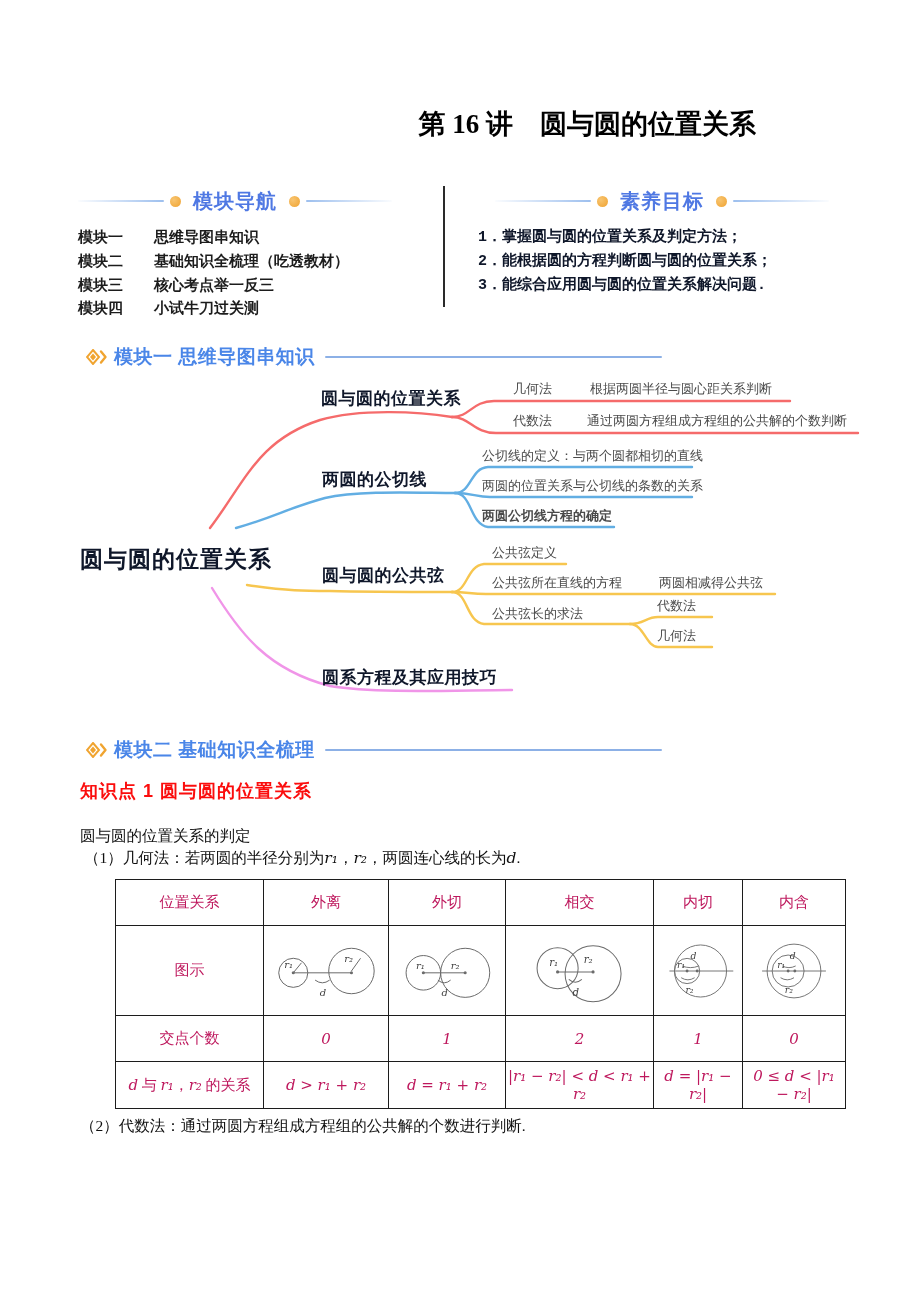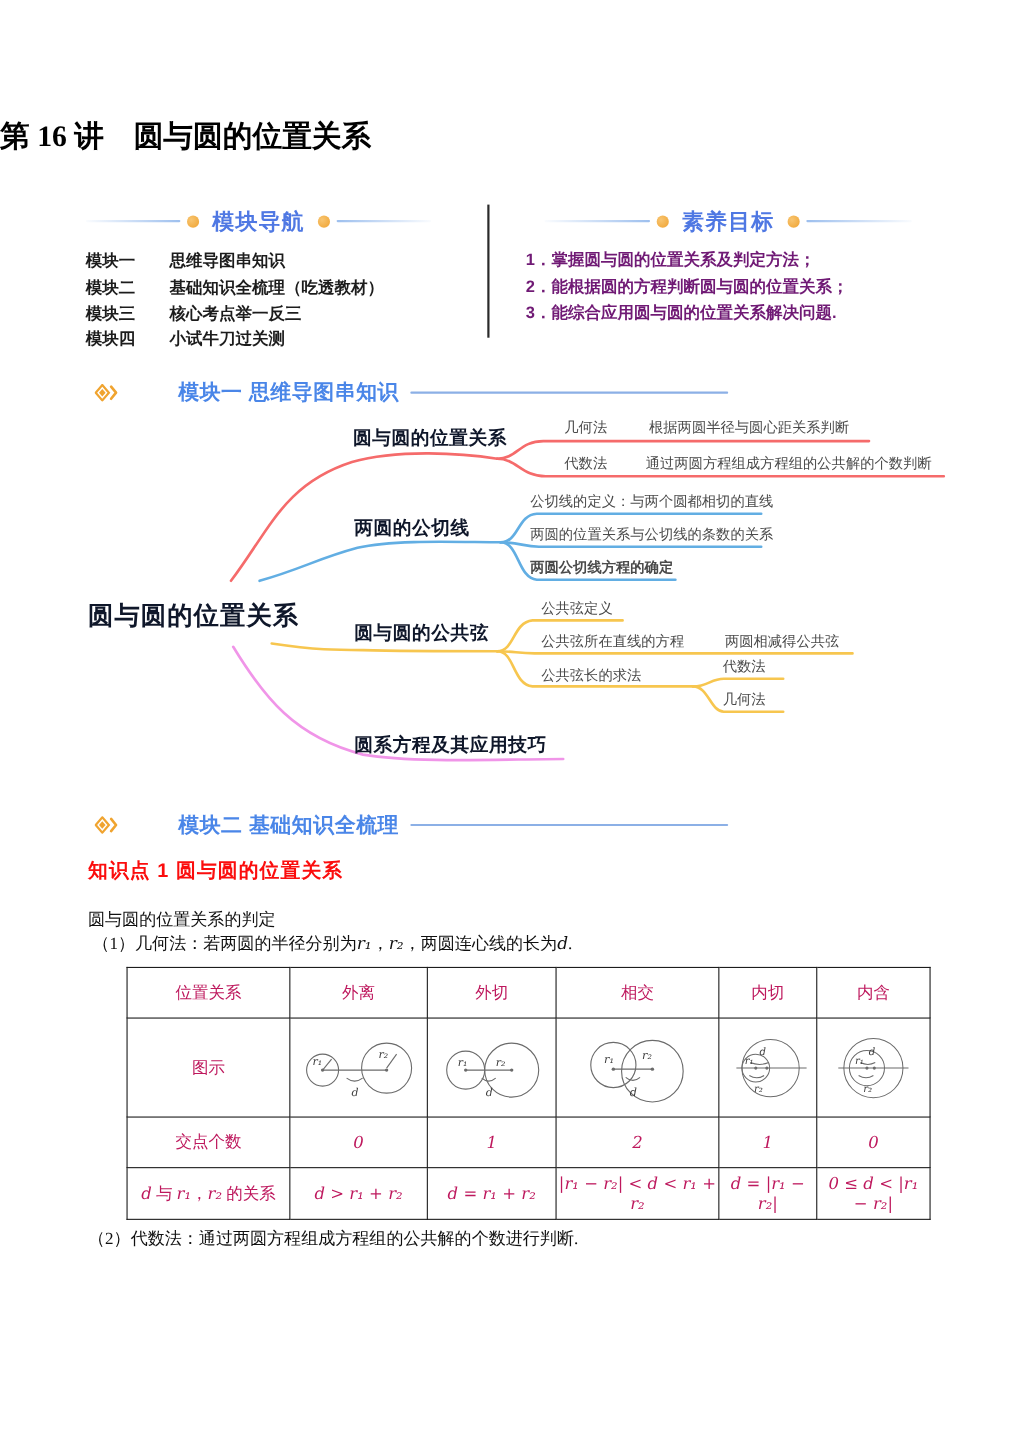--- a/index.html
+++ b/index.html
@@ -8,21 +8,21 @@
   #page {
     position: relative;
     width: 920px; height: 1302px;
     background: #ffffff;
     overflow: hidden;
   }
 
   
   .doc-title {
     position: absolute; left: 0; top: 106px; width: 756px;
-    text-align: left;
+    text-align: right;
     font-family: "Liberation Serif", "DejaVu Serif", serif;
     font-size: 27px; font-weight: bold; color: #000;
   }
 
   
   .nav-col { position: absolute; left: 78px; top: 188px; width: 314px; }
   .goals-col { position: absolute; left: 462px; top: 188px; width: 400px; text-align: center; }
 
   .badge-row { display: flex; align-items: center; justify-content: center; height: 26px; }
   .badge-line { height: 2px; border-radius: 1px; }
@@ -37,28 +37,28 @@
     font-size: 20px; font-weight: bold; color: #4f78e3;
     letter-spacing: 1px; margin: 0 6px; white-space: nowrap;
   }
 
   .nav-list { margin-top: 12px; }
   .nav-row { display: flex; height: 23.7px; align-items: center; font-size: 15px; color: #1c1c1c; font-weight: 600; }
   .nav-term { width: 76px; flex: 0 0 auto; }
   .nav-desc { white-space: nowrap; }
 
   .goal-list { margin-top: 10px; padding-left: 16px; }
-  .goal-row { height: 24.3px; display: flex; align-items: center; font-size: 15px; color: #701a75; font-weight: 600; white-space: nowrap; }
+  .goal-row { height: 24.3px; display: flex; align-items: center; font-size: 15px; color: #0f172a; font-weight: 600; white-space: nowrap; font-family: Liberation Mono, monospace; }
 
   .v-divider { position: absolute; left: 443px; top: 186px; width: 2px; height: 121px; background: #2a2a2a; }
 
   
   .sec-header { position: absolute; left: 86px; width: 576px; display: flex; align-items: center; }
   .sec-header .sec-icon { flex: 0 0 auto; margin-right: 6px; display: block; }
-  .sec-header .sec-title { font-size: 19px; font-weight: bold; color: #4a86e8; white-space: nowrap; letter-spacing: 0.5px; margin-left: 48px; }
+  .sec-header .sec-title { font-size: 19px; font-weight: bold; color: #4a86e8; white-space: nowrap; letter-spacing: 0.5px; }
   .sec-header .sec-line { flex: 1 1 auto; height: 2px; background: #8cb0e6; margin-left: 10px; border-radius: 1px; }
   #sec1 { top: 344px; }
   #sec2 { top: 737px; }
 
   
   .mindmap { position: absolute; left: 0; top: 372px; width: 920px; height: 345px; }
   .mindmap svg.mm-lines { position: absolute; left: 0; top: 0; }
   .mm-label { position: absolute; white-space: nowrap; color: #0f172a; }
   .mm-root   { font-size: 23px; font-weight: bold; letter-spacing: 1px; }
   .mm-node   { font-size: 17px; font-weight: bold; letter-spacing: 0.5px; }

